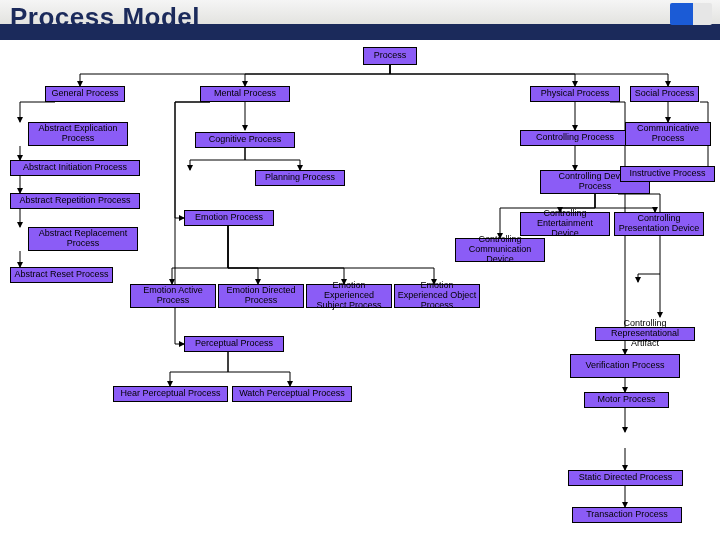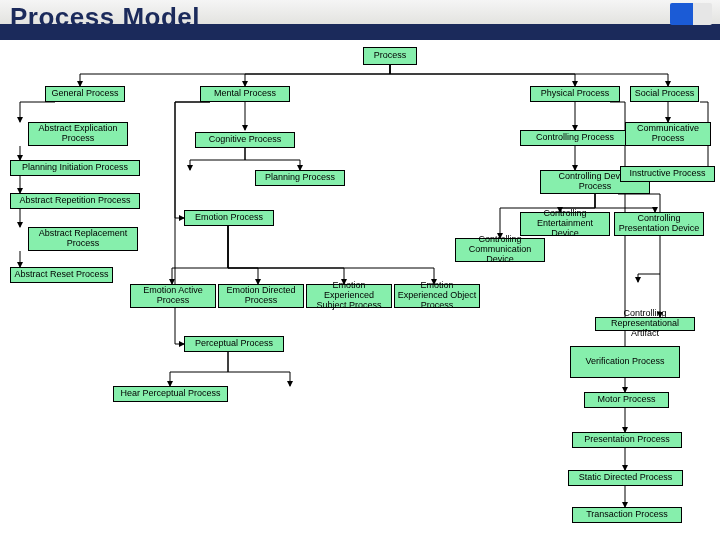--- a/index.html
+++ b/index.html
@@ -6,21 +6,21 @@
   .slide{width:720px;height:540px;position:relative;background:#fff;overflow:hidden}
   .title-band{position:absolute;top:0;left:0;width:720px;height:40px;
     background:linear-gradient(180deg,#f5f5f5 0%,#e3e3e0 60%,#1b2a5b 60%,#1b2a5b 100%);
     box-sizing:border-box}
   .title{position:absolute;top:2px;left:10px;font-size:26px;font-weight:bold;
     color:#1b2a5b;letter-spacing:.5px}
   .logo{position:absolute;top:3px;right:8px;width:42px;height:22px;
     background:linear-gradient(90deg,#1b5bd6 0%,#1b5bd6 55%,#e6e6e6 55%,#e6e6e6 100%);
     border-radius:2px}
   .canvas{position:absolute;top:42px;left:0;width:720px;height:498px}
-  .node{position:absolute;border:1px solid #000;background:#86efac;box-sizing:border-box;
+  .node{position:absolute;border:1px solid #000;background:#8b5cf6;box-sizing:border-box;
     display:flex;align-items:center;justify-content:center;text-align:center;
     font-size:9px;line-height:1.1;padding:2px}
   svg.edges{position:absolute;top:0;left:0;width:720px;height:498px;pointer-events:none}
   .footer{position:absolute;bottom:3px;left:6px;font-size:9px;color:#2c4ba5}
 </style>
 </head>
 <body>
 
 <div class="slide">
   <div class="title-band">
@@ -86,47 +86,47 @@
     </svg>
 
     <div class="node" style="left:363px;top:5px;width:54px;height:18px">Process</div>
 
     <div class="node" style="left:45px;top:44px;width:80px;height:16px">General Process</div>
     <div class="node" style="left:200px;top:44px;width:90px;height:16px">Mental Process</div>
     <div class="node" style="left:530px;top:44px;width:90px;height:16px">Physical Process</div>
     <div class="node" style="left:630px;top:44px;width:69px;height:16px">Social Process</div>
 
     <div class="node" style="left:28px;top:80px;width:100px;height:24px">Abstract Explication Process</div>
-    <div class="node" style="left:10px;top:118px;width:130px;height:16px">Planning Initiation Process</div>
+    <div class="node" style="left:10px;top:118px;width:130px;height:16px">Abstract Initiation Process</div>
     <div class="node" style="left:10px;top:151px;width:130px;height:16px">Abstract Repetition Process</div>
     <div class="node" style="left:28px;top:185px;width:110px;height:24px">Abstract Replacement Process</div>
     <div class="node" style="left:10px;top:225px;width:103px;height:16px">Abstract Reset Process</div>
 
     <div class="node" style="left:195px;top:90px;width:100px;height:16px">Cognitive Process</div>
     <div class="node" style="left:255px;top:128px;width:90px;height:16px">Planning Process</div>
 
     <div class="node" style="left:184px;top:168px;width:90px;height:16px">Emotion Process</div>
     <div class="node" style="left:130px;top:242px;width:86px;height:24px">Emotion Active Process</div>
     <div class="node" style="left:218px;top:242px;width:86px;height:24px">Emotion Directed Process</div>
     <div class="node" style="left:306px;top:242px;width:86px;height:24px">Emotion Experienced Subject Process</div>
     <div class="node" style="left:394px;top:242px;width:86px;height:24px">Emotion Experienced Object Process</div>
 
     <div class="node" style="left:184px;top:294px;width:100px;height:16px">Perceptual Process</div>
     <div class="node" style="left:113px;top:344px;width:115px;height:16px">Hear Perceptual Process</div>
+    <div class="node" style="left:232px;top:344px;width:120px;height:16px">Watch Perceptual Process</div>
 
     <div class="node" style="left:520px;top:88px;width:110px;height:16px">Controlling Process</div>
     <div class="node" style="left:540px;top:128px;width:110px;height:24px">Controlling Device Process</div>
     <div class="node" style="left:455px;top:196px;width:90px;height:24px">Controlling Communication Device</div>
     <div class="node" style="left:520px;top:170px;width:90px;height:24px">Controlling Entertainment Device</div>
     <div class="node" style="left:614px;top:170px;width:90px;height:24px">Controlling Presentation Device</div>
-    <div class="node" style="left:595px;top:275px;width:100px;height:14px">Controlling Representational Artifact</div>
+    <div class="node" style="left:595px;top:285px;width:100px;height:14px">Controlling Representational Artifact</div>
 
-    <div class="node" style="left:570px;top:304px;width:110px;height:32px">Verification Process</div>
+    <div class="node" style="left:570px;top:312px;width:110px;height:24px">Verification Process</div>
     <div class="node" style="left:584px;top:350px;width:85px;height:16px">Motor Process</div>
-    <div class="node" style="left:572px;top:390px;width:110px;height:16px">Presentation Process</div>
     <div class="node" style="left:568px;top:428px;width:115px;height:16px">Static Directed Process</div>
     <div class="node" style="left:572px;top:465px;width:110px;height:16px">Transaction Process</div>
 
     <div class="node" style="left:625px;top:80px;width:86px;height:24px">Communicative Process</div>
     <div class="node" style="left:620px;top:124px;width:95px;height:16px">Instructive Process</div>
 
   </div>
 
   <div class="footer"></div>
 </div>

